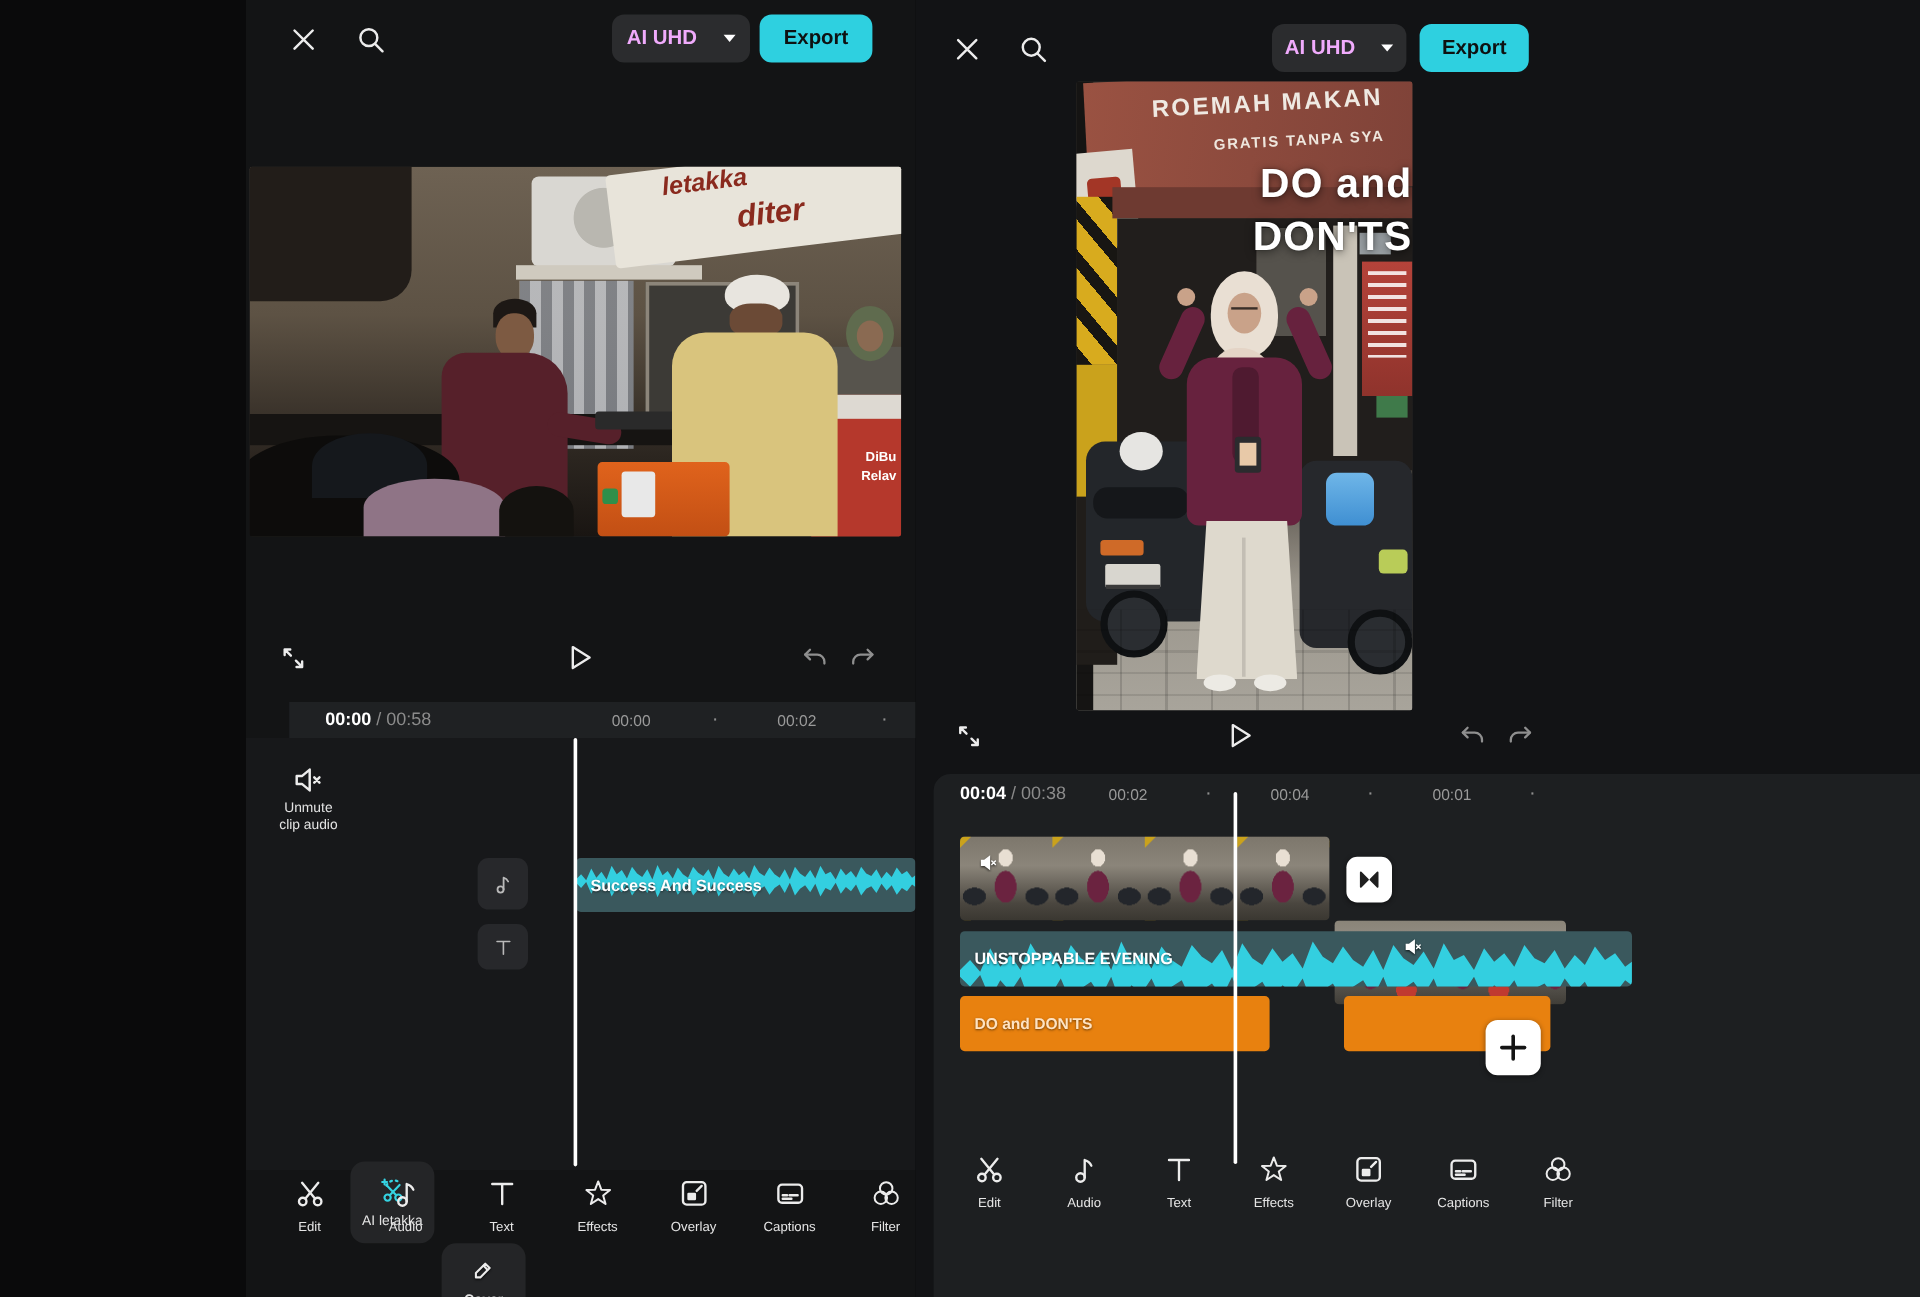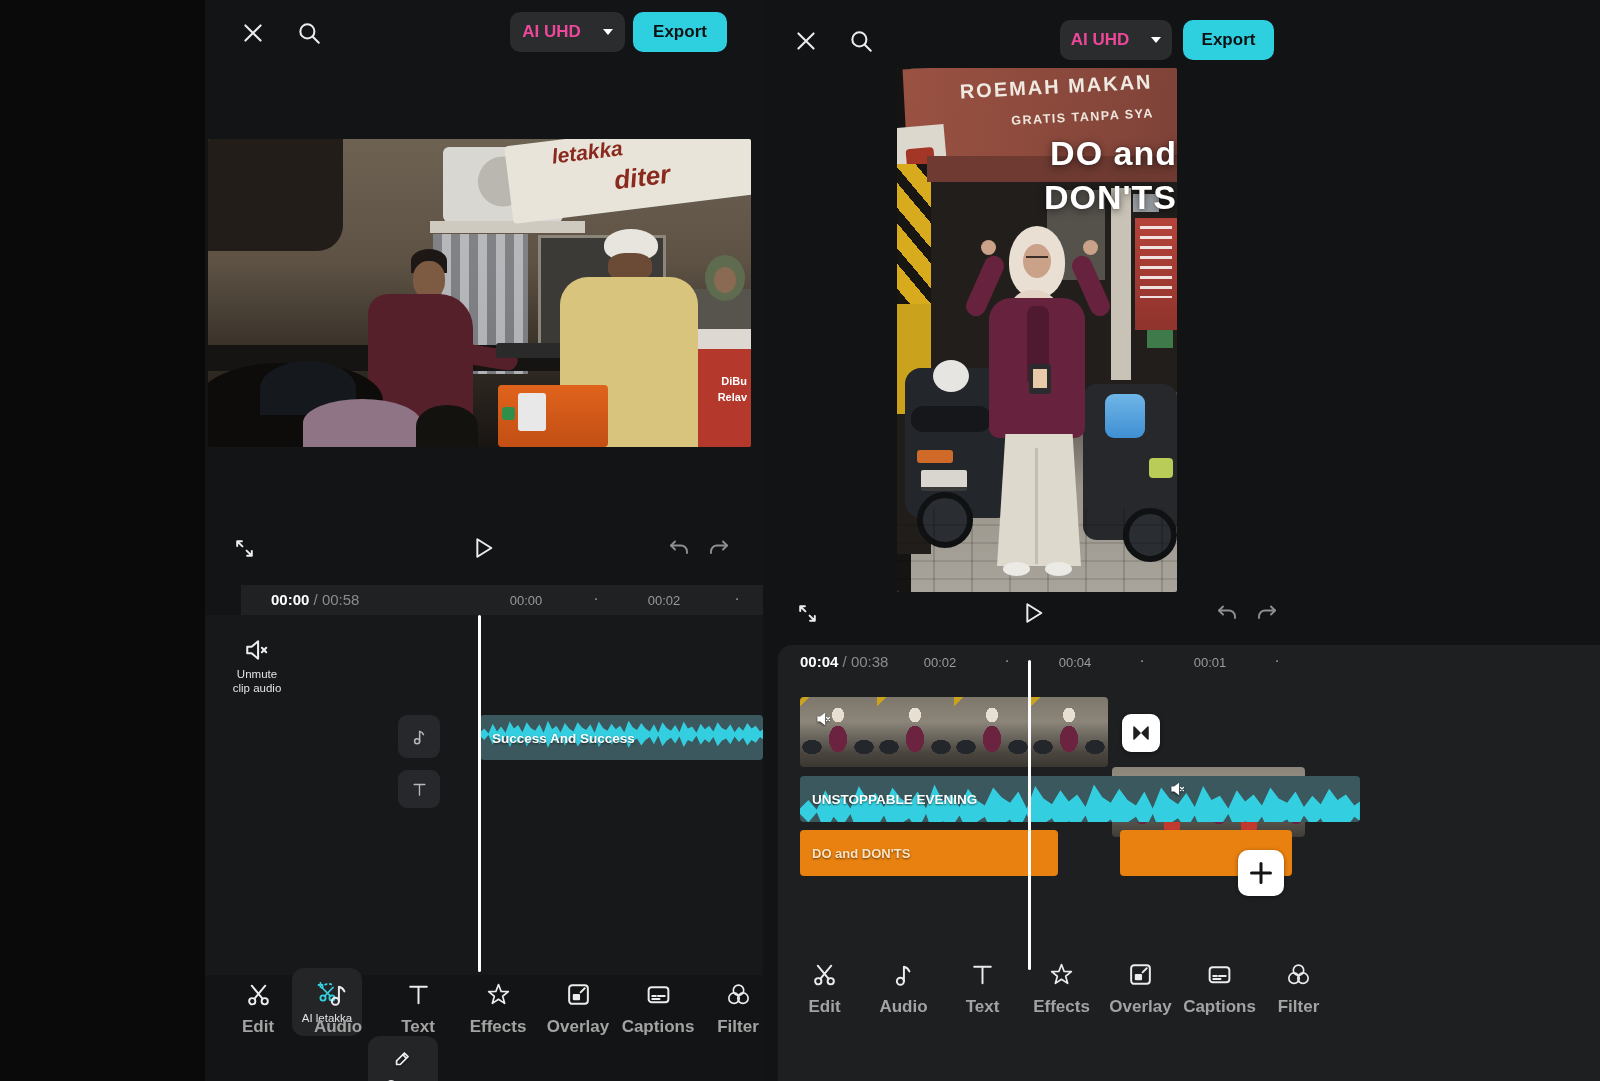--- a/index.html
+++ b/index.html
@@ -8,21 +8,21 @@
   .abs{position:absolute;}
   svg{display:block;}
   .ic{stroke:#ececec;fill:none;stroke-width:1.9;stroke-linecap:round;stroke-linejoin:round;}
   .ic-dim{stroke:#8f8f8f;}
   
   .panel{position:absolute;top:0;height:1081px;overflow:hidden;}
   #left-panel{left:205px;width:558px;background:#131415;}
   #right-panel{left:763px;width:837px;background:#121315;}
   
   .pill{background:#2b2c2e;border-radius:10px;display:flex;align-items:center;justify-content:center;
-        gap:22px;font-weight:700;font-size:17px;color:#ec4899;cursor:pointer;}
+        gap:22px;font-weight:700;font-size:17px;color:#f0abfc;cursor:pointer;}
   .caret{width:0;height:0;border-left:5px solid transparent;border-right:5px solid transparent;border-top:6px solid #fff;}
   .export{background:#2ed0e0;border-radius:10px;display:flex;align-items:center;justify-content:center;
           font-weight:700;font-size:17px;color:#0e1111;cursor:pointer;}
   
   .off-wrap{position:relative;width:30px;height:28px;}
   .off-label{position:absolute;right:-1px;bottom:0;font-size:7.5px;font-weight:700;color:#fff;letter-spacing:.3px;}
   
   .time{font-size:15px;}
   .time .cur{font-weight:700;color:#fff;}
   .time .tot{color:#8b8b8b;font-weight:400;}
@@ -68,21 +68,21 @@
      linear-gradient(180deg,#8a8478 0%,#97918a 35%,#53504a 80%,#403d37 100%);}
   .clip{border-radius:4px;overflow:hidden;position:relative;}
   .transition-btn{background:#fff;border-radius:9px;display:flex;align-items:center;justify-content:center;
          box-shadow:0 1px 4px rgba(0,0,0,.45);z-index:25;}
   
   .tool-card{background:#242527;border-radius:12px;display:flex;flex-direction:column;align-items:center;
              justify-content:center;gap:7px;overflow:hidden;position:relative;cursor:pointer;}
   .tool-lbl{font-size:11.5px;color:#e3e3e3;text-align:center;line-height:1.25;}
   
   .tb-item{position:absolute;display:flex;flex-direction:column;align-items:center;gap:9px;cursor:pointer;width:80px;}
-  .tb-item .lbl{font-size:17px;font-weight:700;color:#a3a3a3;white-space:nowrap;}
+  .tb-item .lbl{font-size:11px;font-weight:400;color:#e5e5e5;white-space:nowrap;}
   
   .preview{overflow:hidden;position:relative;border-radius:2px;background:#222;}
   .ov-title{position:absolute;left:0;right:0;text-align:right;font-weight:800;color:#fff;
             font-size:34px;line-height:1.28;letter-spacing:1px;
             text-shadow:0 2px 8px rgba(0,0,0,.55),0 0 2px rgba(0,0,0,.4);z-index:9;}
   .banner-red-txt{position:absolute;color:#8a2a1e;font-weight:700;font-style:italic;white-space:nowrap;}
 </style>
 </head>
 <body>
 

